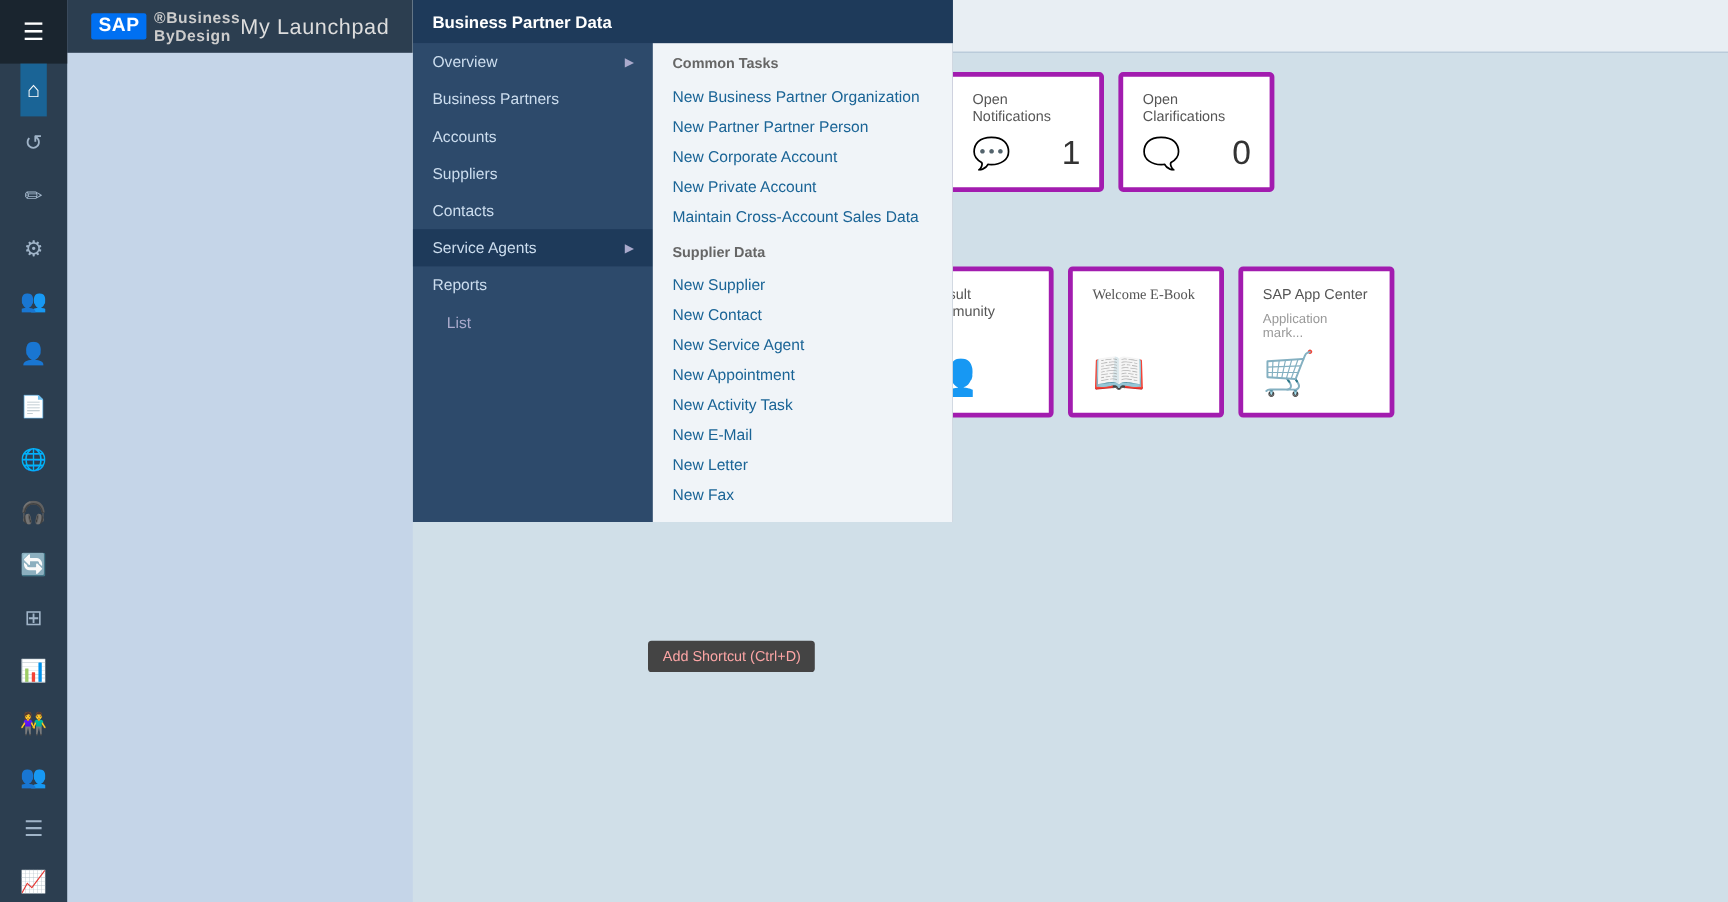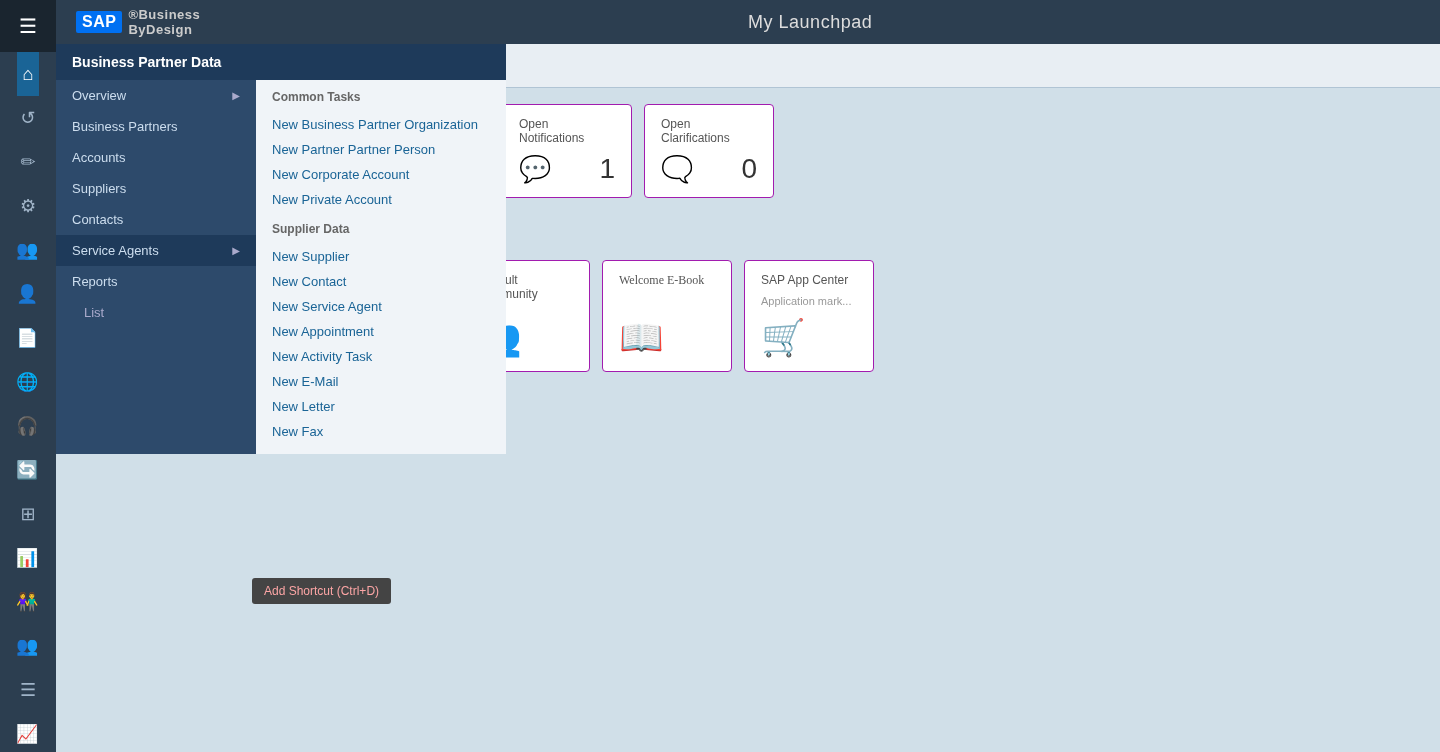--- a/index.html
+++ b/index.html
@@ -37,21 +37,21 @@
     }
     .sidebar-icon.active {
       background: #1a6496;
       color: white;
     }
 
     
     .main {
       flex: 1;
       display: flex;
-      flex-direction: column;
+      flex-direction: row;
       position: relative;
     }
 
     
     .topbar {
       background: #2c3e50;
       height: 44px;
       display: flex;
       align-items: center;
       padding: 0 20px;
@@ -121,21 +121,21 @@
     .cards-section {
       padding: 16px 20px;
     }
     .cards-row {
       display: flex;
       gap: 12px;
       margin-bottom: 16px;
     }
     .card {
       background: white;
-      border: 1px solid #a21caf;
+      border: 4px solid #a21caf;
       border-radius: 4px;
       padding: 12px 16px;
       width: 130px;
       min-height: 80px;
       display: flex;
       flex-direction: column;
       cursor: pointer;
     }
     .card-title {
       font-size: 12px;
@@ -420,20 +420,21 @@
             </div>
             <div class="dropdown-item" style="padding-left: 28px; color: rgb(170, 170, 204);">List</div>
           </div>
         <div class="dropdown-right">
           <div class="common-tasks-title">Common Tasks</div>
           <div id="task-list">
               <div class="task-item">New Business Partner Organization</div>
               <div class="task-item">New Partner Partner Person</div>
               <div class="task-item">New Corporate Account</div>
               <div class="task-item">New Private Account</div>
+              <div class="task-item">Maintain Cross-Account Sales Data</div>
             </div>
           <div style="height:10px;"></div>
           <div class="common-tasks-title">Supplier Data</div>
           <div id="task-list2">
               <div class="task-item">New Supplier</div>
               <div class="task-item">New Contact</div>
               <div class="task-item">New Service Agent</div>
               <div class="task-item">New Appointment</div>
               <div class="task-item">New Activity Task</div>
               <div class="task-item">New E-Mail</div>

